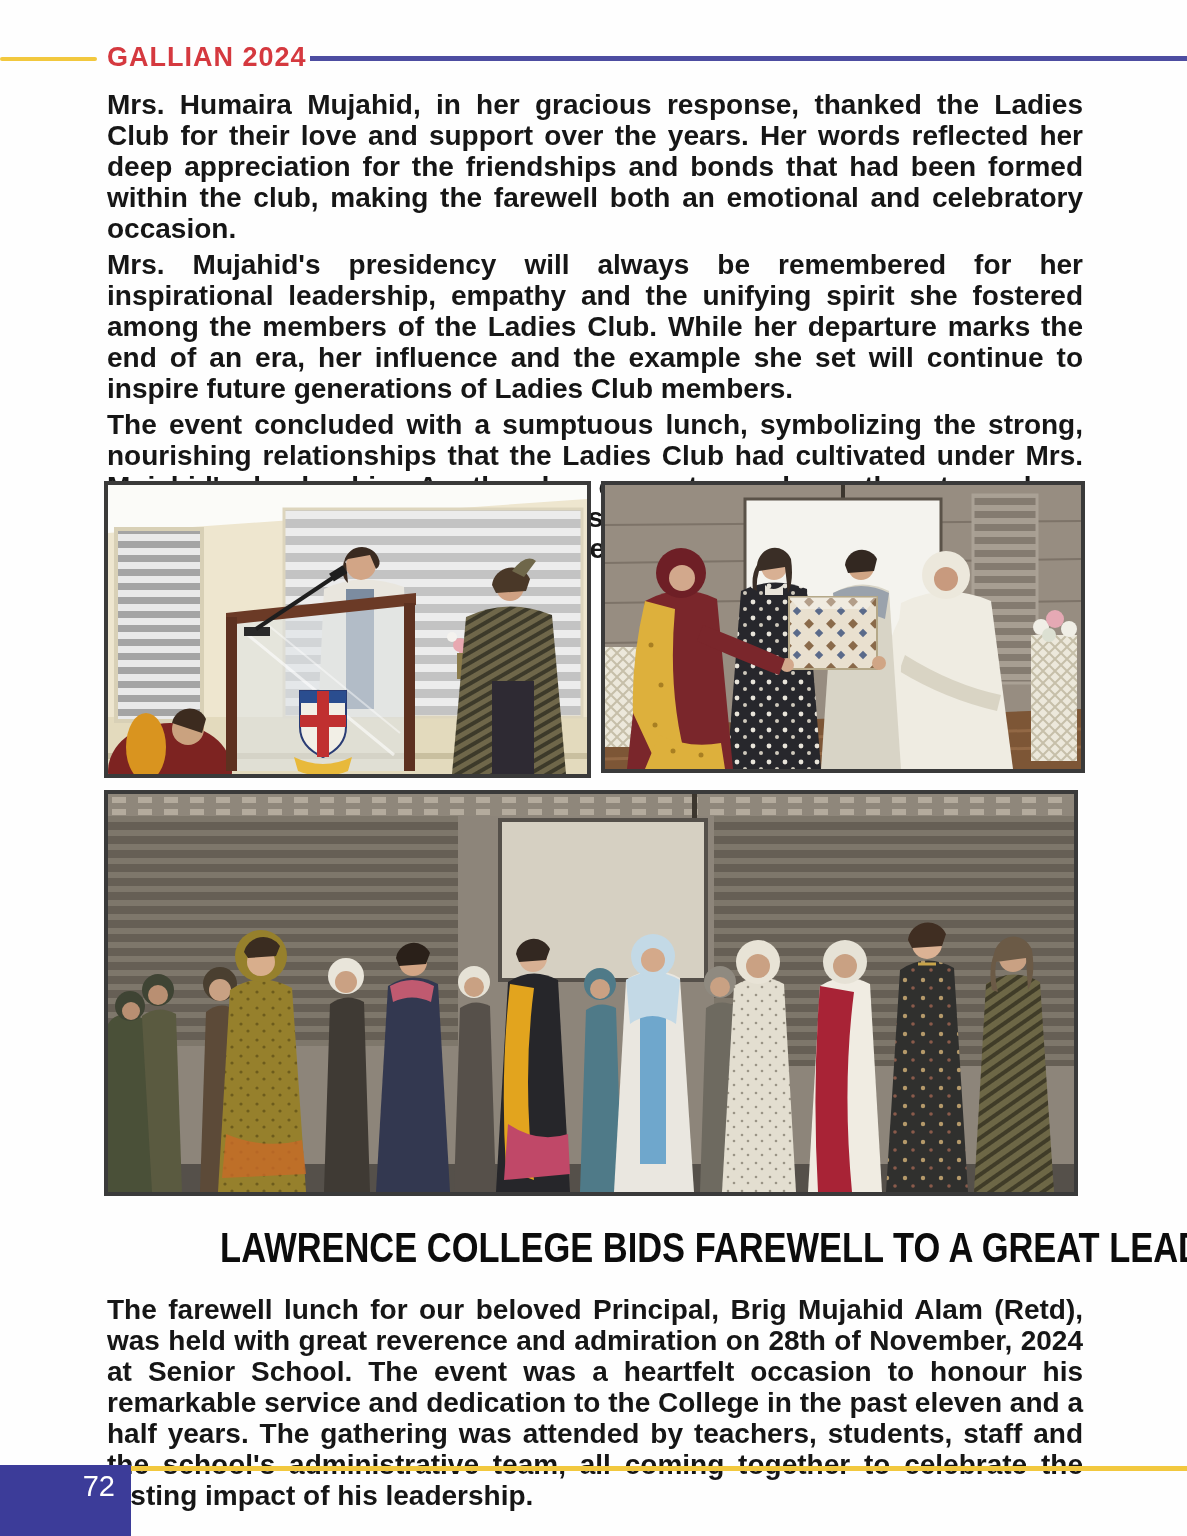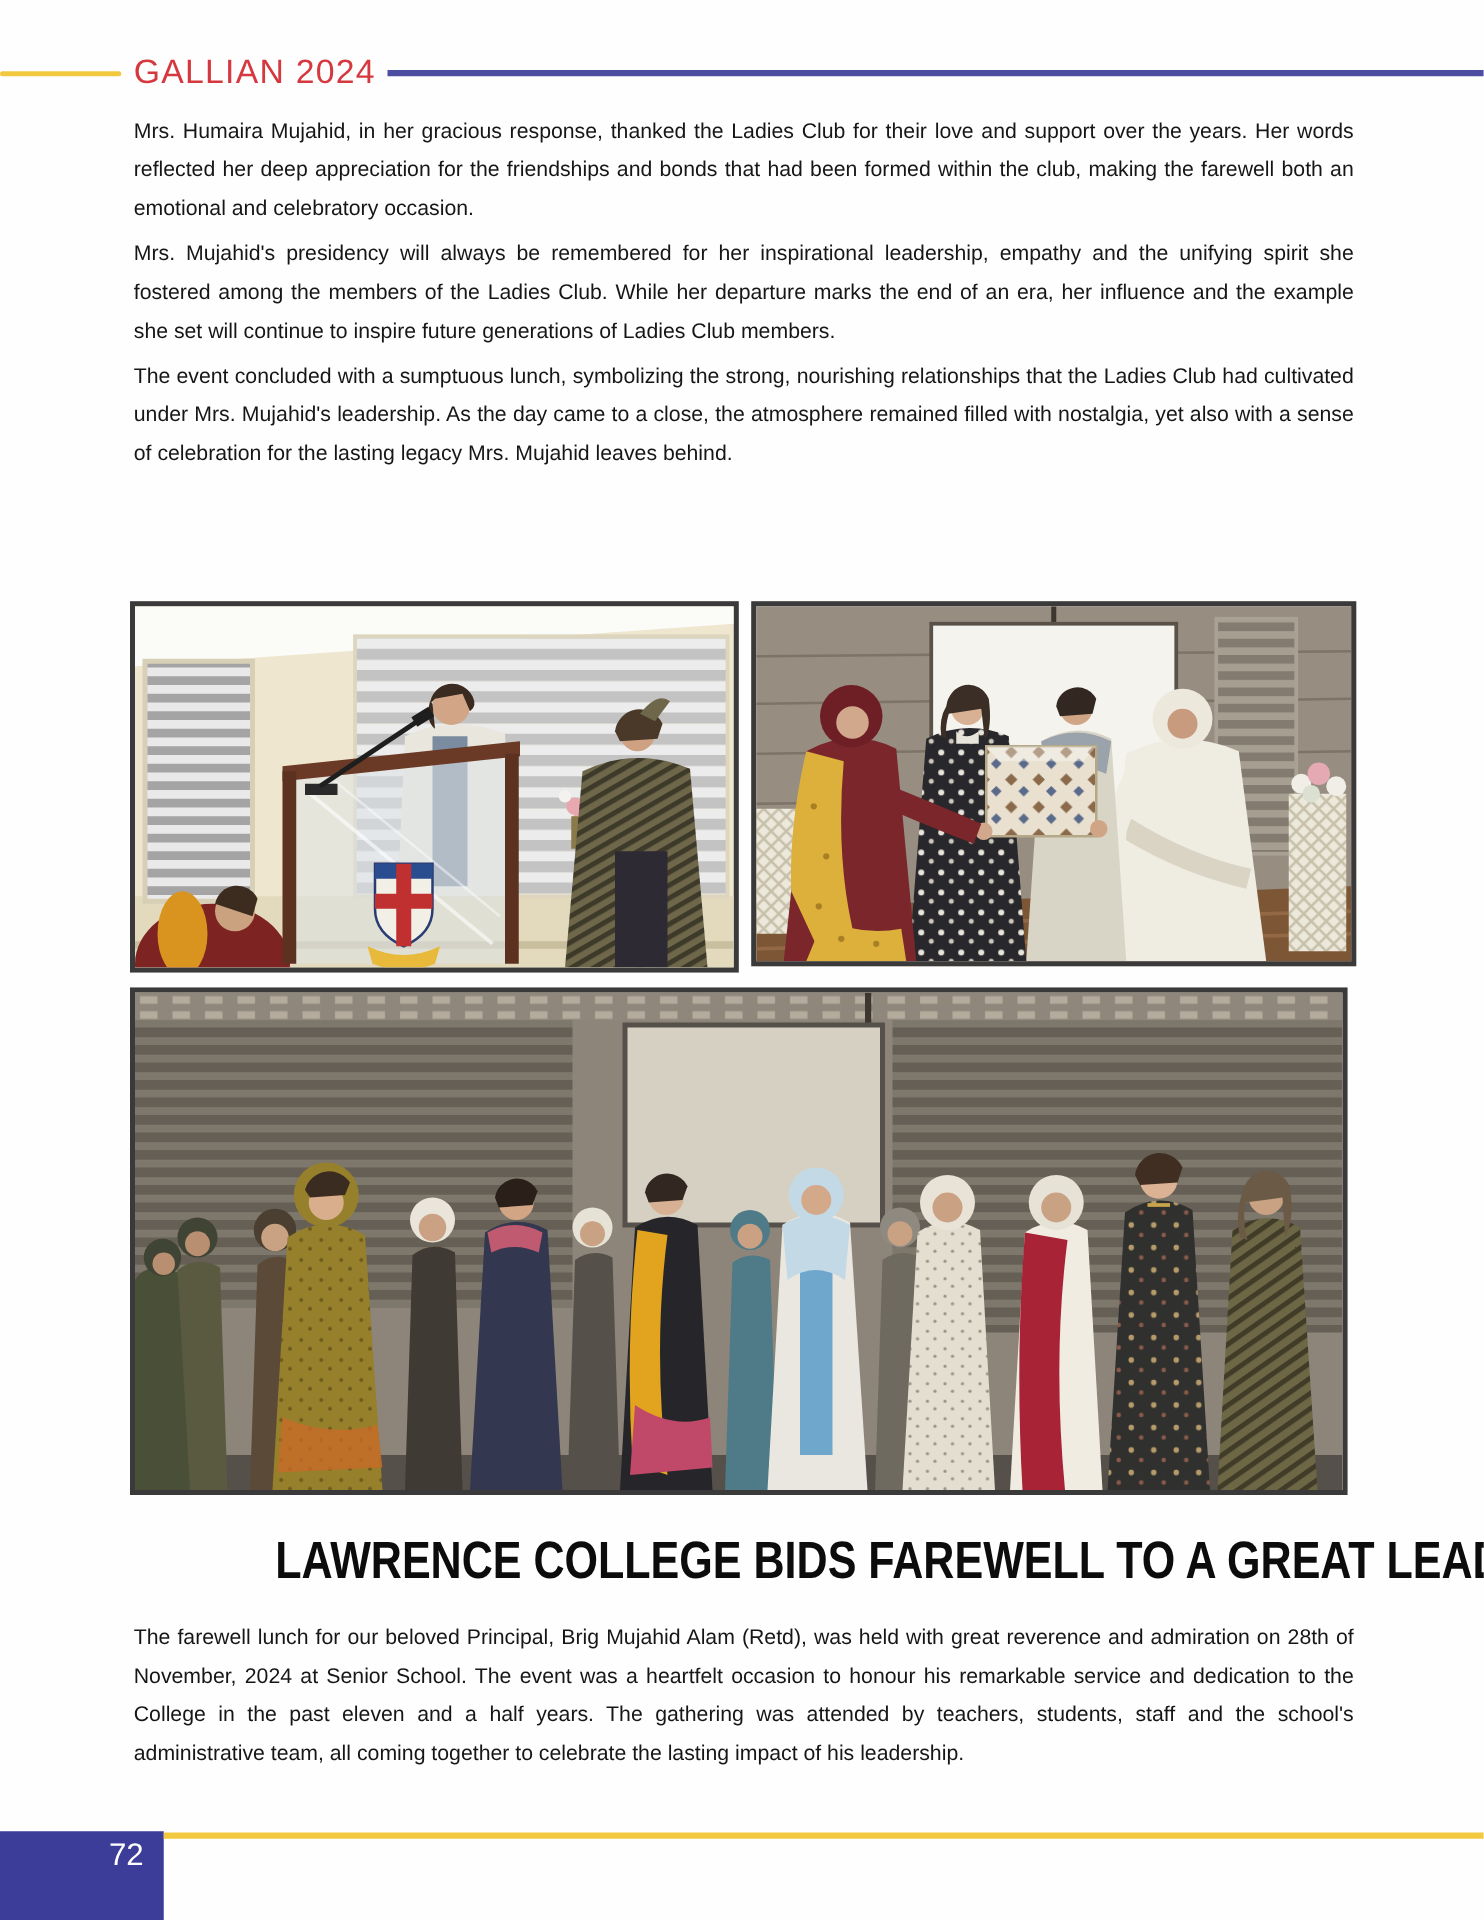--- a/index.html
+++ b/index.html
@@ -4,47 +4,47 @@
 <style>
   html,body { margin:0; padding:0; background:#ffffff; }
   body { width:1187px; height:1536px; position:relative; overflow:hidden;
          font-family:"Liberation Sans", sans-serif; }
 
   .page { position:absolute; inset:0; background:#fefefe; }
 
   
   .rule-left  { position:absolute; left:0;  top:57px; width:97px;  height:4px; background:#f2c83e; border-radius:2px; }
   .rule-right { position:absolute; left:310px; top:56px; width:877px; height:5px; background:#4d4da1; }
-  .masthead   { position:absolute; left:107px; top:42px; font-size:27px; font-weight:normal;
+  .masthead   { position:absolute; left:107px; top:42px; font-size:27px; font-weight:bold;
                 color:#d5393f; letter-spacing:1px; white-space:nowrap; }
 
   
   .copy { position:absolute; left:107px; width:976px; color:#161616; }
-  .copy p { margin:0 0 5px 0; font-size:17px; line-height:31px; text-align:justify; }
+  .copy p { margin:0 0 5px 0; font-size:28px; line-height:31px; text-align:justify;font-weight:bold; }
   .copy-top { top:89px; }
 
   
   .photo { position:absolute; border:4px solid #3a3a3a; background:#cfc8ba; overflow:hidden; }
   .photo svg { display:block; }
   .photo-1 { left:104px; top:481px; width:479px; height:289px; }
   .photo-2 { left:601px; top:481px; width:476px; height:284px; }
   .photo-3 { left:104px; top:790px; width:966px; height:398px; }
 
   
   .headline-wrap { position:absolute; left:107px; top:1224px; width:976px; text-align:center; }
   .headline { display:inline-block; font-size:42px; font-weight:bold; color:#0c0c0c;
               letter-spacing:0px; transform:scaleX(0.82); transform-origin:center;
               white-space:nowrap; }
 
   
   .copy-bottom { top:1294px; }
 
   
   .footer-box  { position:absolute; left:0; top:1465px; width:131px; height:71px;
-                 background:#3c3c99; color:#ffffff; font-size:25px;
+                 background:#3c3c99; color:#ffffff; font-size:29px;
                  box-sizing:border-box; padding:5px 16px 0 0; text-align:right; }
   .footer-rule { position:absolute; left:131px; top:1466px; width:1056px; height:5px; background:#f2c83e; }
 </style>
 </head>
 <body>
 
 <div class="page">
 
   <div class="rule-left"></div>
   <div class="masthead">GALLIAN 2024</div>

